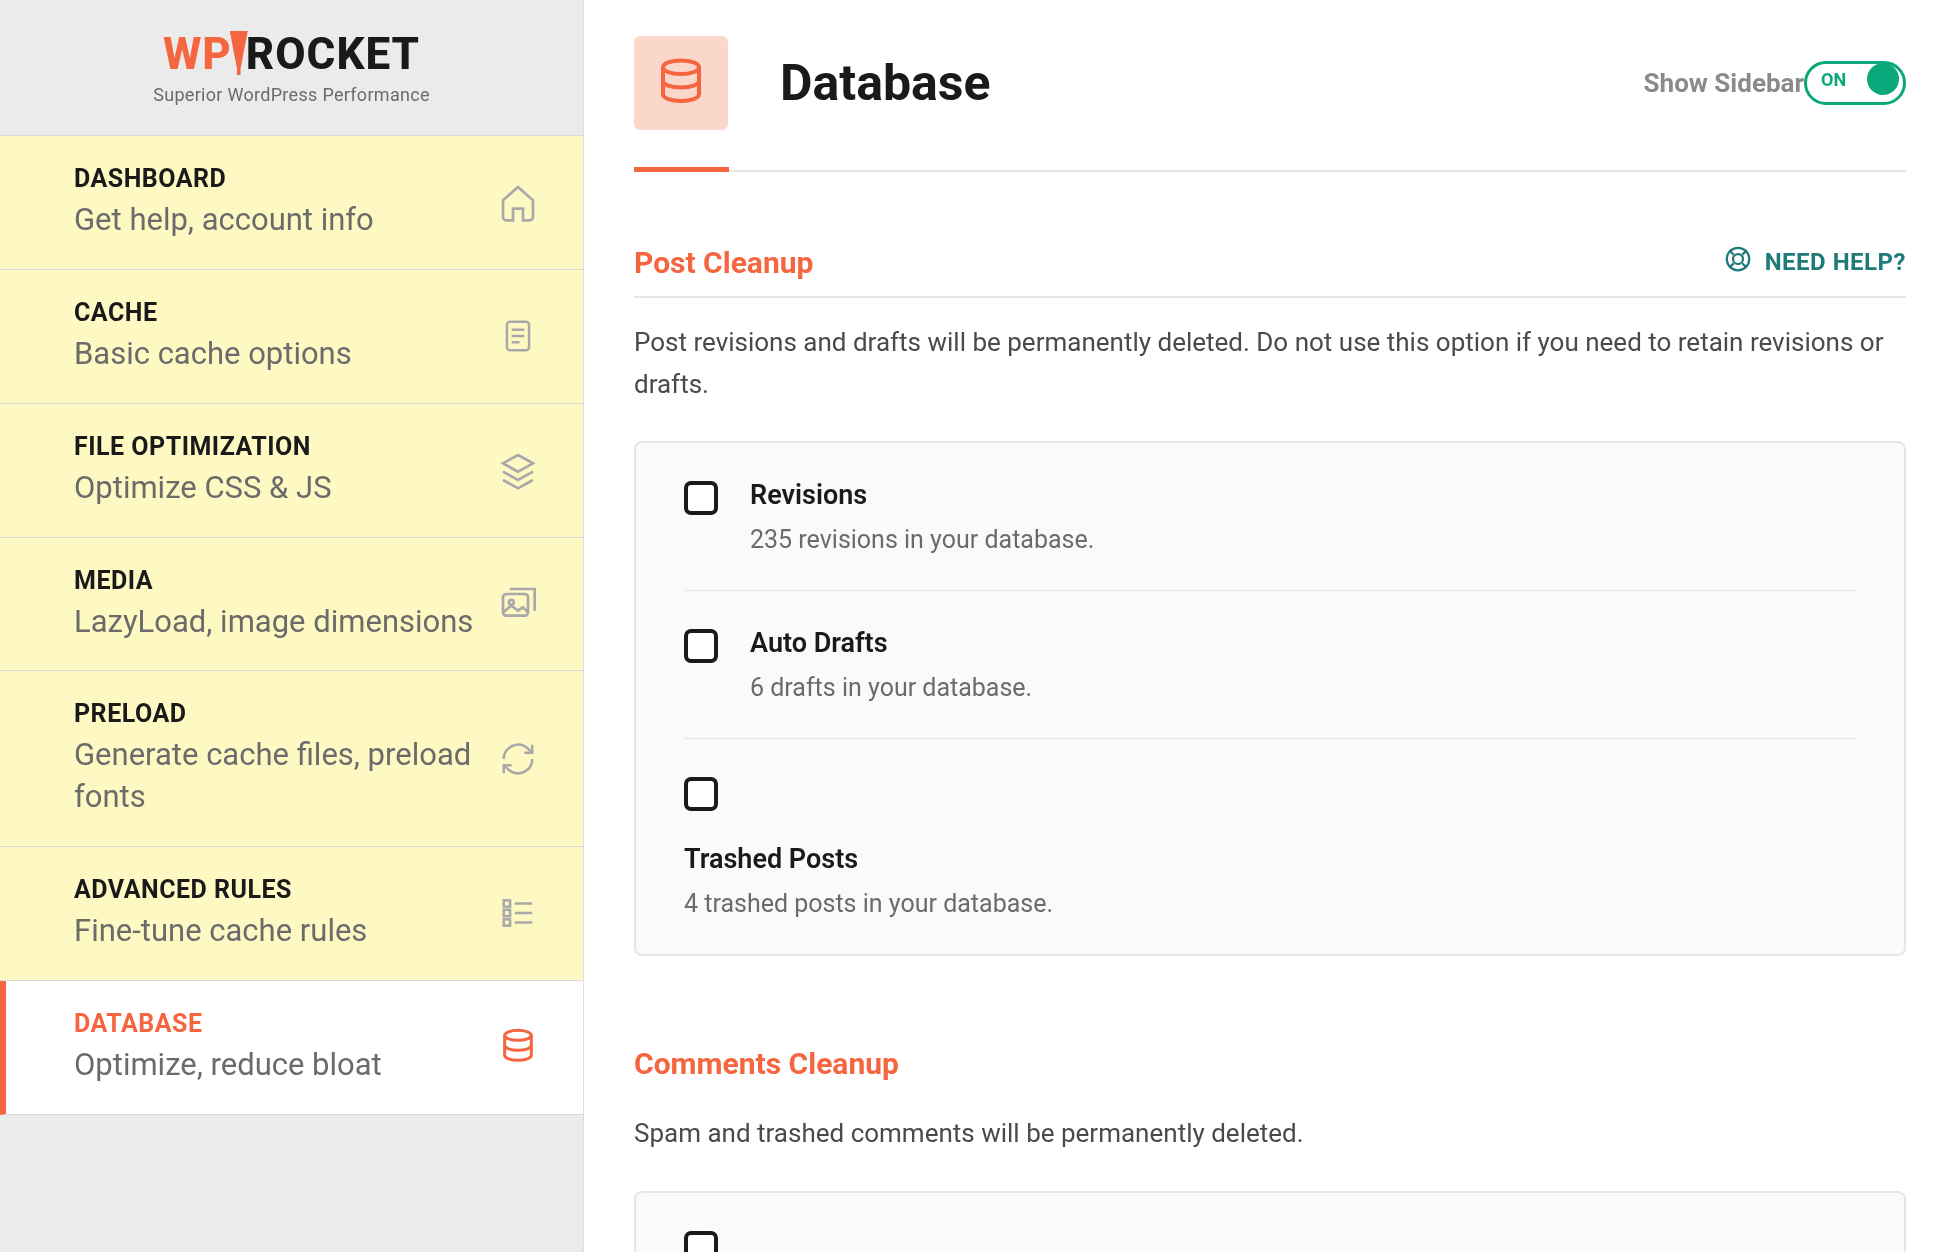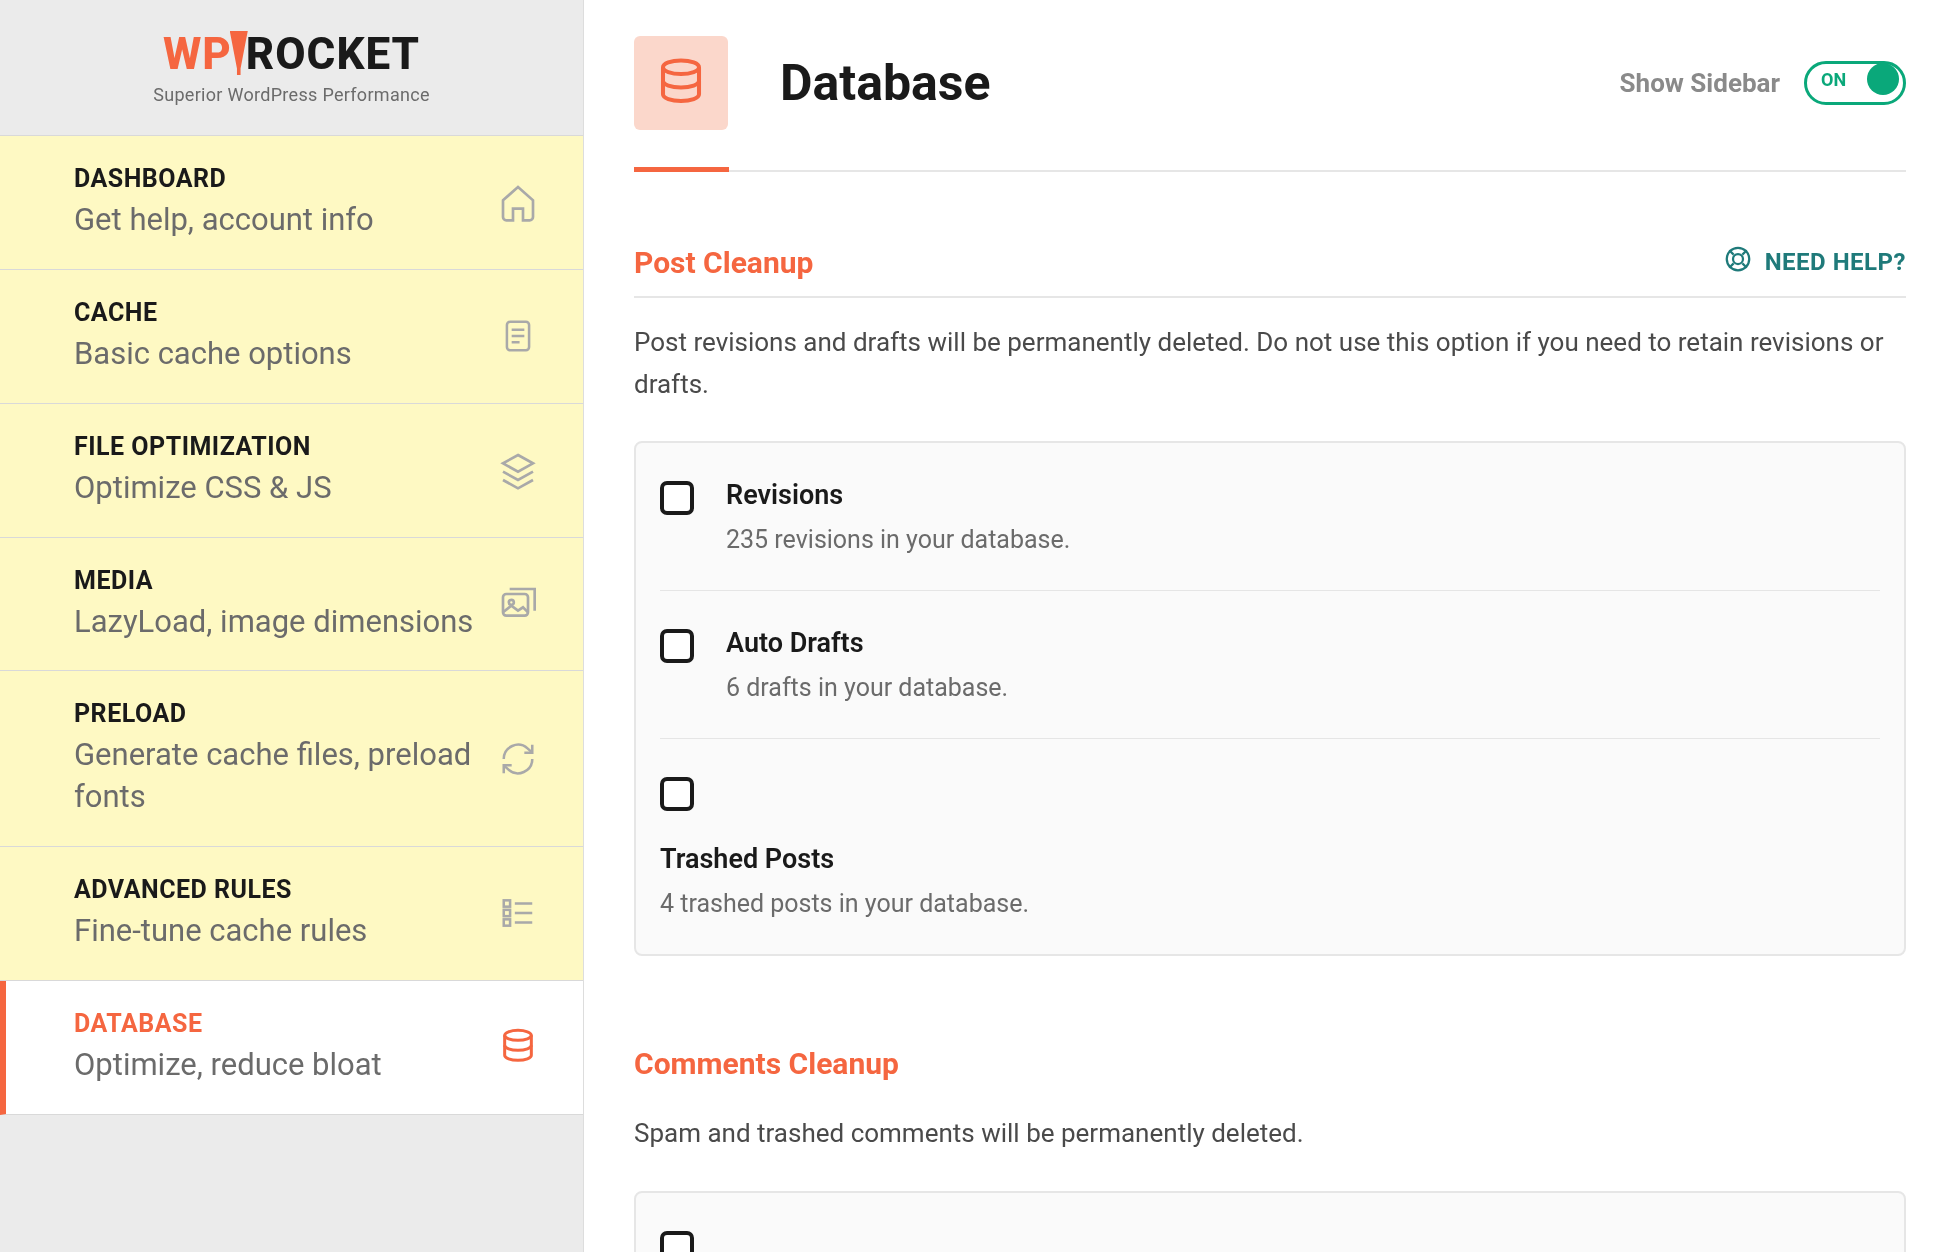--- a/index.html
+++ b/index.html
@@ -128,21 +128,21 @@
   display: flex;
   align-items: center;
   justify-content: center;
   color: #f56640;
 }
 .page-title {
   font-size: 50px;
   font-weight: 700;
   color: #1a1a1a;
 }
-.header-right { display: flex; align-items: center; gap: 24px; }
+.header-right { display: flex; align-items: center; }
 .show-sidebar-label {
   font-size: 26px;
   font-weight: 700;
   color: #8a8a8a;
 }
 .toggle {
   width: 102px;
   height: 44px;
   border: 3px solid #0aa87a;
   border-radius: 999px;
@@ -193,21 +193,21 @@
   color: #4a4a4a;
   line-height: 1.6;
   margin-top: 24px;
 }
 
 .options-box {
   margin-top: 36px;
   border: 2px solid #e6e6e6;
   border-radius: 8px;
   background: #fafafa;
-  padding: 0 24px;
+  padding: 0 48px;
 }
 .option-row {
   display: flex;
   align-items: flex-start;
   gap: 32px;
   padding: 36px 0;
   border-bottom: 1px solid #e5e5e5;
 }
 .option-row:last-child { border-bottom: none; flex-direction: column; }
 .checkbox {

